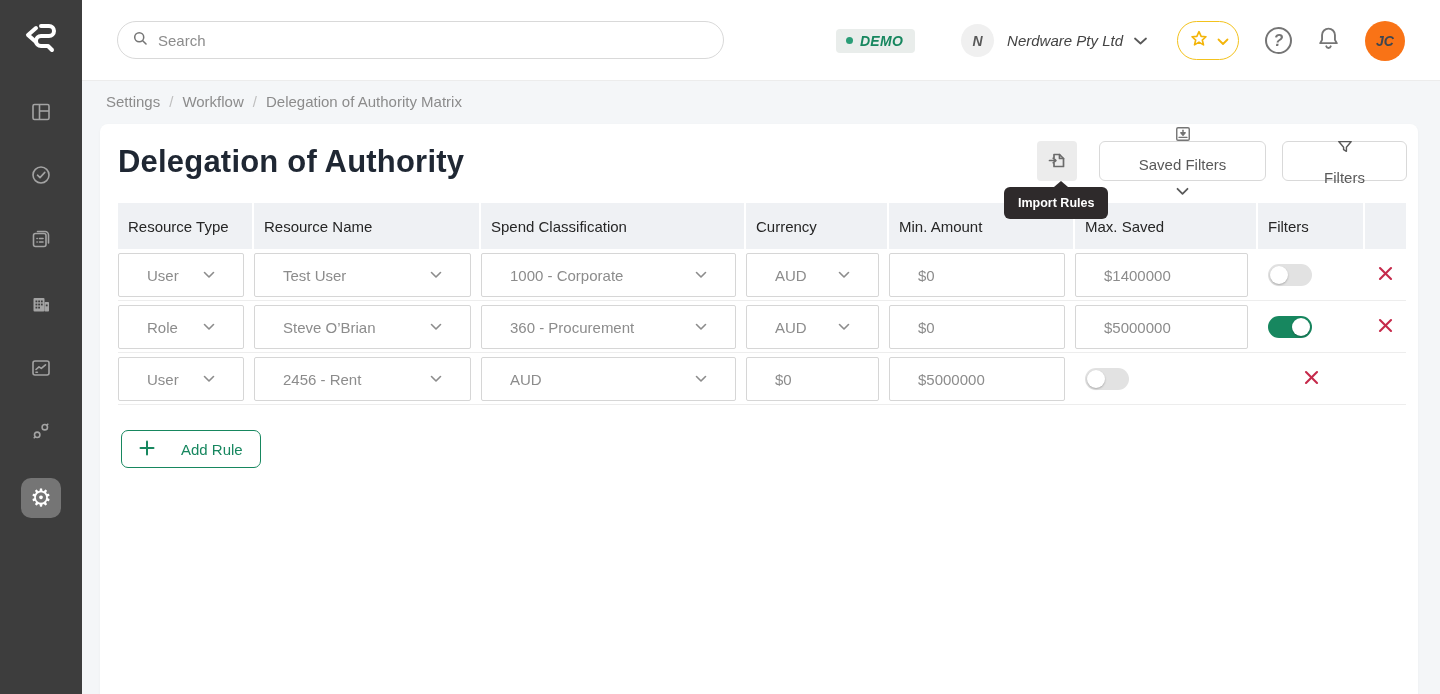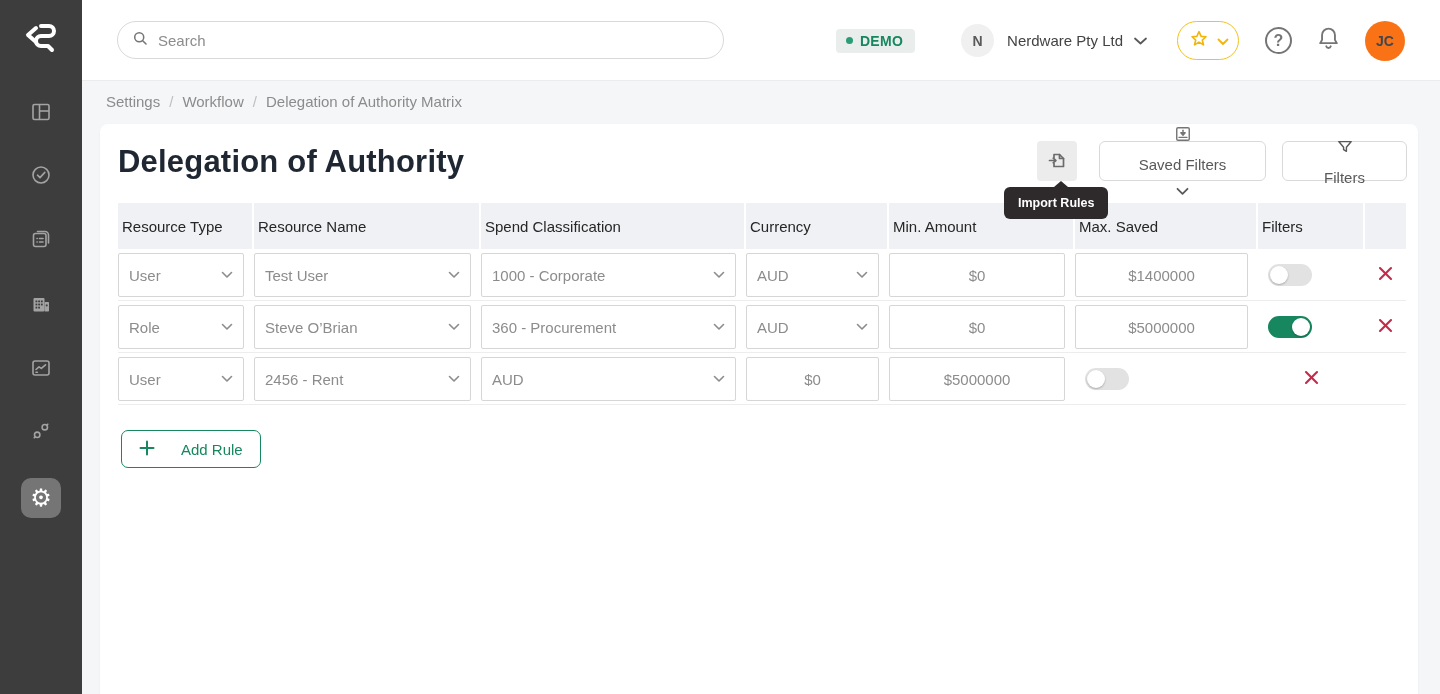--- a/index.html
+++ b/index.html
@@ -13,21 +13,21 @@
   .nav-item { position:absolute; left:21px; width:40px; height:40px; display:flex; align-items:center; justify-content:center; cursor:pointer; border-radius:10px; }
   .nav-item svg { stroke:#a3a3a3; }
   .nav-item.active { background:#757575; }
   .gear-glyph { color:#ffffff; font-size:24px; line-height:1; }
 
   
   .topbar { position:absolute; left:82px; top:0; width:1358px; height:81px; background:#ffffff; border-bottom:1px solid #ececec; }
   .search-box { position:absolute; left:35px; top:21px; width:607px; height:38px; border:1px solid #d9d9d9; border-radius:19px; background:#fff; display:flex; align-items:center; padding:0 14px; gap:9px; }
   .search-box input { border:none; outline:none; flex:1; font-size:15px; color:#434343; font-family:inherit; background:transparent; }
   .search-box input::placeholder { color:#8c8c8c; }
-  .top-right { position:absolute; right:35px; top:0; height:81px; display:flex; align-items:center; }
+  .top-right { position:absolute; right:35px; top:0; height:81px; display:flex; align-items:center;font-style:italic; }
   .demo-badge { display:flex; align-items:center; gap:7px; background:#e9edeb; border-radius:4px; padding:4px 12px 4px 10px; margin-right:46px; }
   .demo-dot { width:7px; height:7px; border-radius:50%; background:#2a9d77; }
   .demo-text { color:#17875f; font-size:14px; font-weight:700; letter-spacing:.3px; }
   .org-avatar { width:33px; height:33px; border-radius:50%; background:#f0f0f0; color:#595959; font-size:14px; font-weight:700; display:flex; align-items:center; justify-content:center; margin-right:13px; }
   .org-name { font-size:15px; color:#434343; margin-right:10px; cursor:pointer; }
   .org-chevron { margin-right:29px; cursor:pointer; display:flex; }
   .star-pill { width:62px; height:39px; border:1.5px solid #f3c21d; border-radius:20px; display:flex; align-items:center; justify-content:center; gap:7px; cursor:pointer; margin-right:26px; background:#fff; }
   .icon-btn { display:flex; align-items:center; justify-content:center; cursor:pointer; margin-right:24px; }
   .help-circle { width:27px; height:27px; border:2px solid #757575; border-radius:50%; color:#757575; font-size:16px; font-weight:700; display:flex; align-items:center; justify-content:center; }
   .user-avatar { width:40px; height:40px; border-radius:50%; background:#f97316; color:#3f4650; font-size:14px; font-weight:700; display:flex; align-items:center; justify-content:center; cursor:pointer; margin-right:0; }
@@ -45,25 +45,25 @@
   .tooltip { position:absolute; left:904px; top:63px; background:#2e2a2b; color:#fff; font-size:12.5px; font-weight:700; padding:9px 14px; border-radius:6px; white-space:nowrap; z-index:10; }
   .tooltip::before { content:""; position:absolute; top:-6px; left:50px; border-left:7px solid transparent; border-right:7px solid transparent; border-bottom:6px solid #2e2a2b; }
 
   .outline-btn { position:absolute; top:17px; height:40px; background:#fff; border:1px solid #d9d9d9; border-radius:6px; display:flex; align-items:center; justify-content:center; gap:9px; font-size:15px; color:#595959; cursor:pointer; font-family:inherit;flex-direction:column; }
   .saved-filters-btn { left:999px; width:167px; }
   .filters-btn { left:1182px; width:125px; }
 
   
   .doa-table { position:absolute; left:18px; top:79px; width:1288px; }
   .t-row { display:grid; grid-template-columns:136px 227px 265px 143px 186px 183px 107px 41px; }
-  .t-head .t-cell { background:#eff1f4; height:46px; display:flex; align-items:center; padding-left:4px; font-size:15px; color:#262626; border-right:2px solid #fff; }
+  .t-head .t-cell { background:#eff1f4; height:46px; display:flex; align-items:center; padding-left:10px; font-size:15px; color:#262626; border-right:2px solid #fff; }
   .t-head .t-cell:last-child { border-right:none; }
   .t-body-row { border-bottom:1px solid #ededed; height:52px; }
   .t-body-row .t-cell { display:flex; align-items:center; }
-  .field { height:44px; margin:4px 10px 4px 0; flex:1; border:1px solid #d6d6d6; border-radius:2px; background:#fff; display:flex; align-items:center; padding:0 10px; font-size:15px; color:#8c8c8c; cursor:pointer;justify-content:center; }
+  .field { height:44px; margin:4px 10px 4px 0; flex:1; border:1px solid #d6d6d6; border-radius:2px; background:#fff; display:flex; align-items:center; padding:0 28px; font-size:15px; color:#8c8c8c; cursor:pointer; }
   .field .chev { margin-left:auto; display:flex; }
   .field.input { cursor:text; }
   .toggle { width:44px; height:22px; border-radius:11px; background:#e2e2e2; position:relative; cursor:pointer; margin-left:10px; transition:background .15s; }
   .toggle::after { content:""; position:absolute; top:2px; left:2px; width:18px; height:18px; border-radius:50%; background:#fff; box-shadow:0 1px 2px rgba(0,0,0,.25); }
   .toggle.on { background:#17875f; }
   .toggle.on::after { left:auto; right:2px; }
   .delete-btn { width:100%; height:100%; display:flex; align-items:center; justify-content:center; background:none; border:none; cursor:pointer; }
 
   .add-rule-btn { position:absolute; left:21px; top:306px; height:38px; padding:0 17px; background:#fff; border:1px solid #17875f; border-radius:7px; color:#17875f; font-size:15px; font-family:inherit; display:flex; align-items:center; gap:26px; cursor:pointer; }
 </style>

